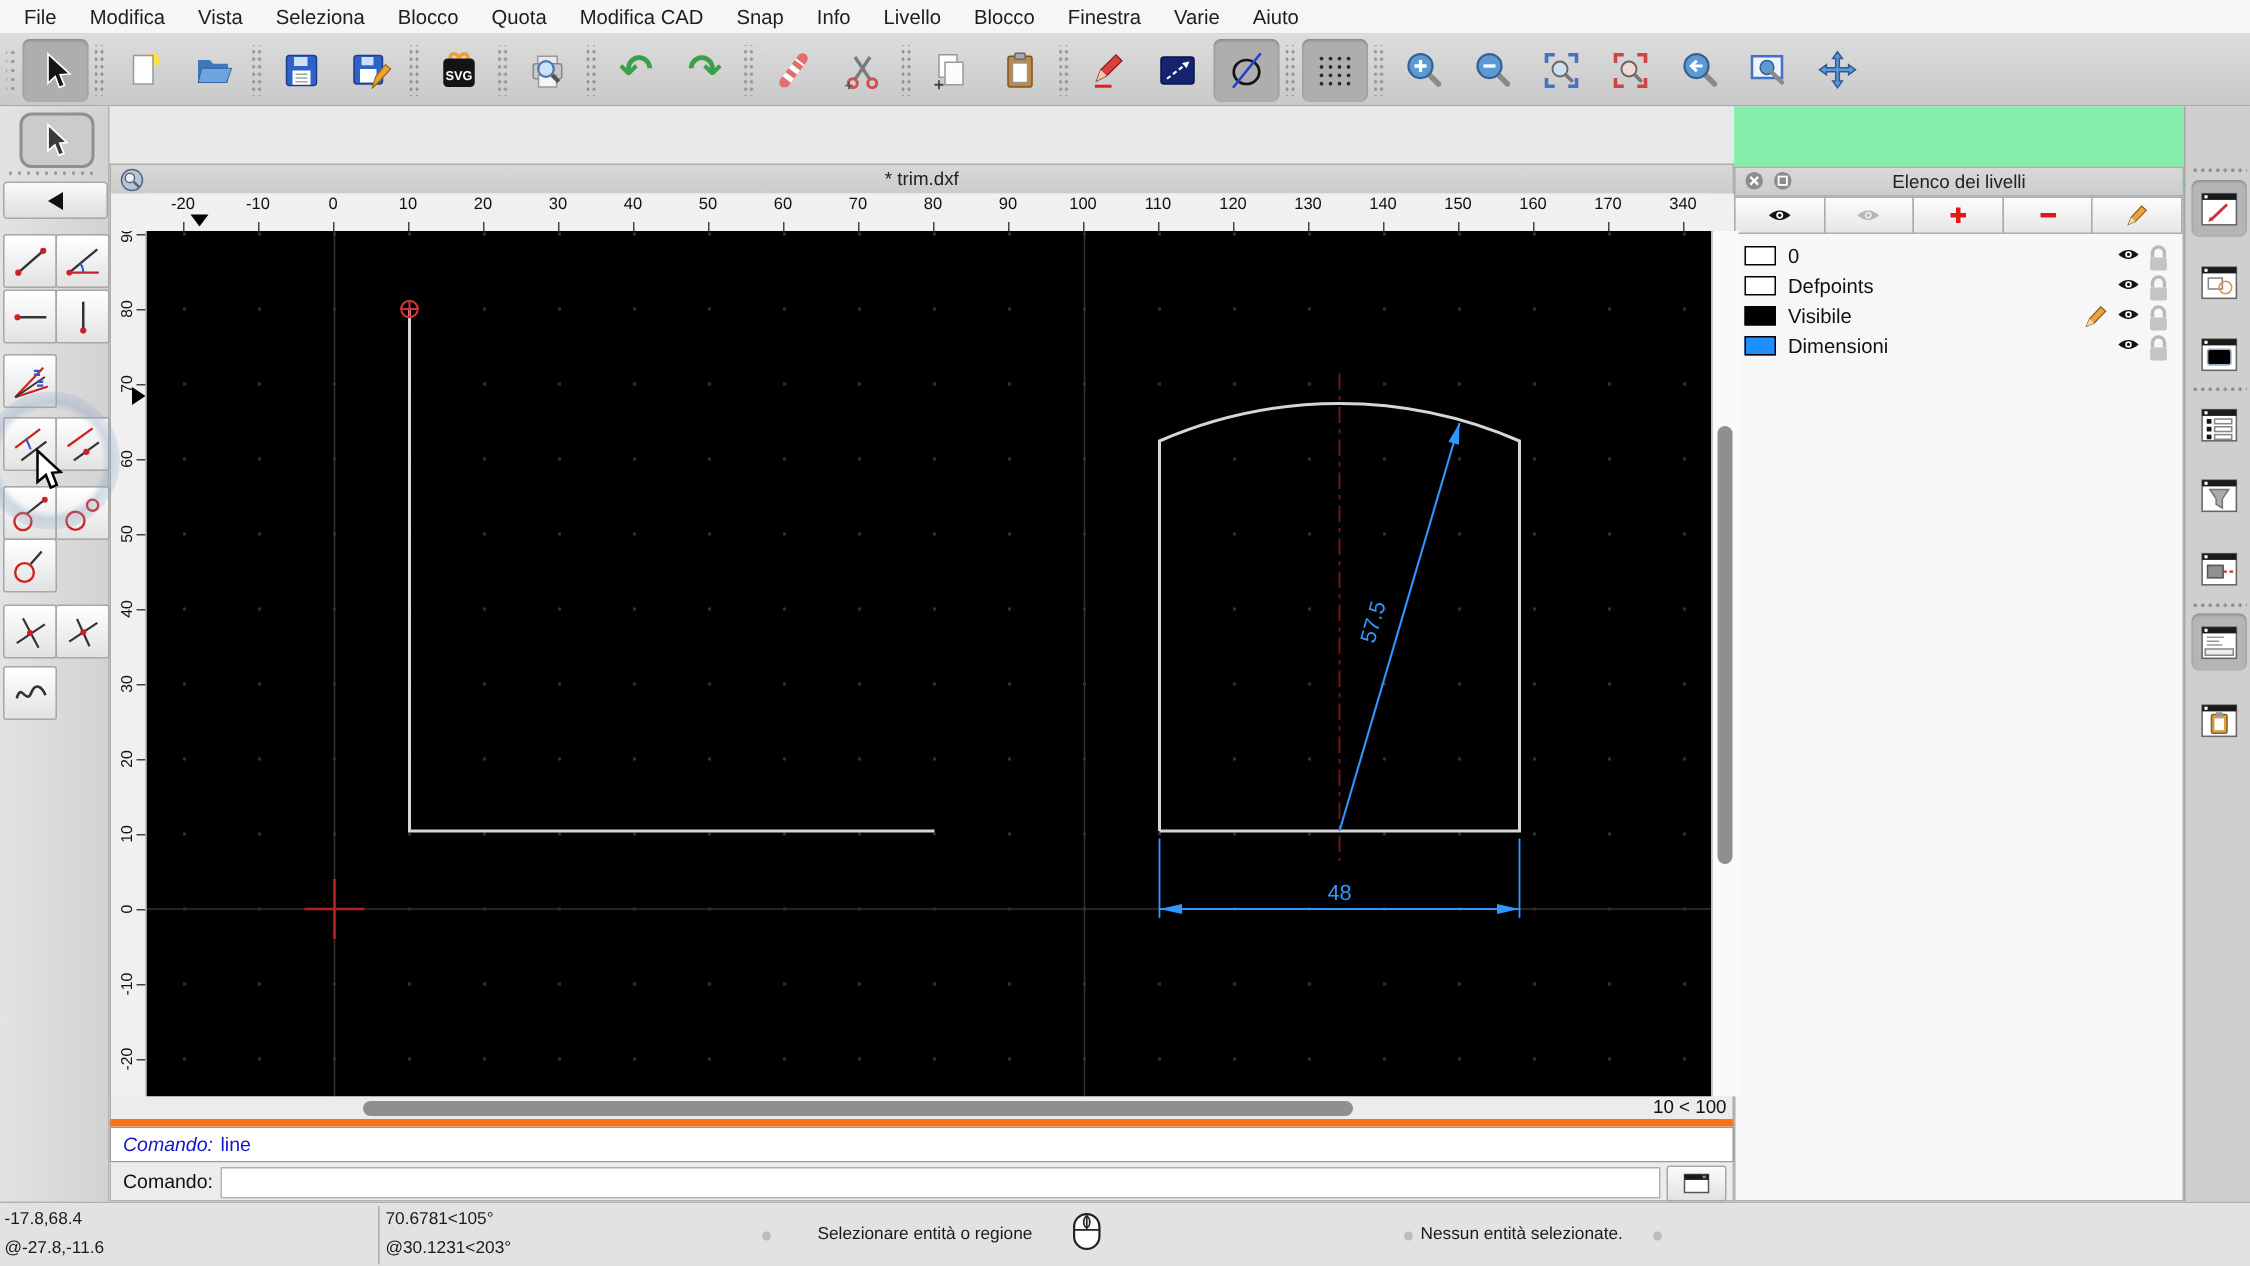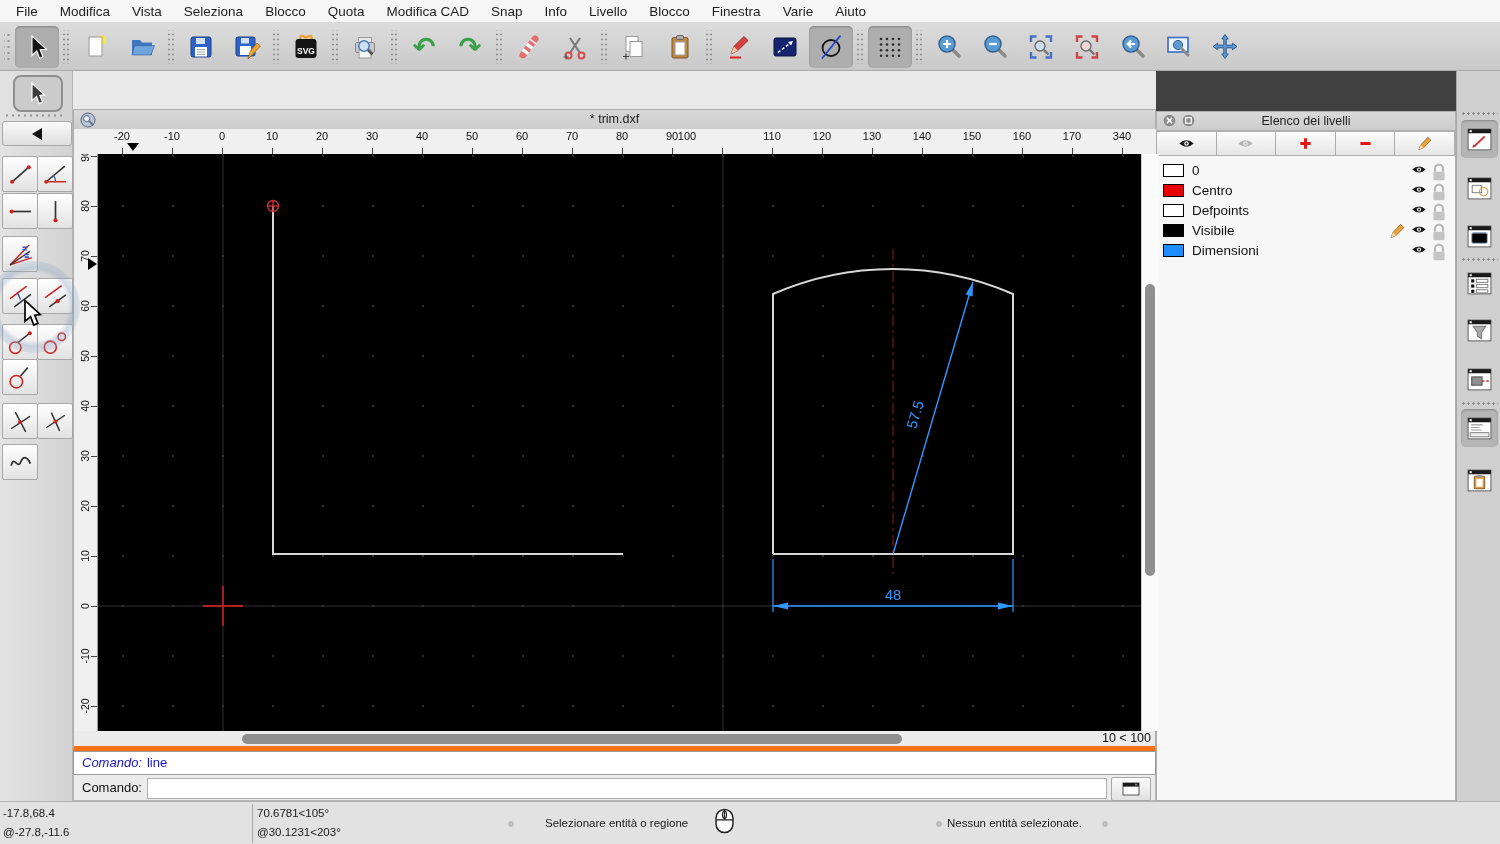--- a/index.html
+++ b/index.html
@@ -68,21 +68,21 @@
   .cmd-history{height:23px;background:#fff;border:1px solid #9a9a9a;display:flex;align-items:center;
     padding-left:8px;font-size:13px;color:#1515c8;}
   .cmd-history .lab{font-style:italic;margin-right:5px;}
   .cmd-row{position:relative;height:27px;background:#ececec;border:1px solid #b5b5b5;border-top:none;display:flex;align-items:center;}
   .cmd-row .lab{font-size:13px;color:#111;margin:0 8px;}
   .cmd-input{position:absolute;left:73px;right:48px;top:3px;height:19px;border:1px solid #b0b0b0;background:#fff;
     font-size:13px;padding:0 4px;outline:none;}
   .cmd-btn{position:absolute;right:4px;top:2px;width:38px;height:22px;background:linear-gradient(#fbfbfb,#e2e2e2);
     border:1px solid #a8a8a8;border-radius:2px;display:flex;align-items:center;justify-content:center;}
   
-  .layers-col{width:300px;flex:none;display:flex;flex-direction:column;background:#404040;}
+  .layers-col{width:300px;flex:none;display:flex;flex-direction:column;background:#86efac;}
   .lp-titlebar{height:18px;background:linear-gradient(#d9d9d9,#cccccc);border:1px solid #b0b0b0;position:relative;
     display:flex;align-items:center;justify-content:center;font-size:12.5px;color:#222;margin-top:40px;}
   .lp-titlebar .wbtn{position:absolute;top:2px;width:13px;height:13px;}
   .lp-toolbar{height:25px;display:flex;background:#e5e5e5;border-left:1px solid #b0b0b0;border-right:1px solid #b0b0b0;}
   .lp-toolbar .pbtn{flex:1;border:1px solid #adadad;margin-left:-1px;background:linear-gradient(#fcfcfc,#e6e6e6);
     display:flex;align-items:center;justify-content:center;}
   .lp-toolbar .pbtn svg{width:17px;height:15px;}
   .layer-list{flex:1;background:#f7f7f7;border:1px solid #b0b0b0;border-top:none;padding-top:4px;}
   .layer-row{position:relative;height:20px;display:flex;align-items:center;font-size:13.5px;color:#111;}
   .swatch{width:19px;height:11px;border:1.5px solid #000;margin:0 8px 0 6px;flex:none;}
@@ -494,21 +494,21 @@
             <span class="lab" style="left: 355px;">50</span>
             <span class="tick" style="left: 375px;"></span>
             <span class="lab" style="left: 405px;">60</span>
             <span class="tick" style="left: 425px;"></span>
             <span class="lab" style="left: 455px;">70</span>
             <span class="tick" style="left: 475px;"></span>
             <span class="lab" style="left: 505px;">80</span>
             <span class="tick" style="left: 525px;"></span>
             <span class="lab" style="left: 555px;">90</span>
             <span class="tick" style="left: 575px;"></span>
-            <span class="lab" style="left: 570px;">100</span>
+            <span class="lab" style="left: 605px;">100</span>
             <span class="tick" style="left: 625px;"></span>
             <span class="lab" style="left: 655px;">110</span>
             <span class="tick" style="left: 675px;"></span>
             <span class="lab" style="left: 705px;">120</span>
             <span class="tick" style="left: 725px;"></span>
             <span class="lab" style="left: 755px;">130</span>
             <span class="tick" style="left: 775px;"></span>
             <span class="lab" style="left: 805px;">140</span>
             <span class="tick" style="left: 825px;"></span>
             <span class="lab" style="left: 855px;">150</span>
@@ -667,33 +667,20 @@
                 <path d="M1.5,7 Q10,-0.5 18.5,7 Q10,14.5 1.5,7Z" fill="#141414"></path>
                 <circle cx="10" cy="7" r="2.7" fill="#fff"></circle>
                 <circle cx="10" cy="7" r="1.3" fill="#141414"></circle>
               </svg></span>
             <span class="ric lock"><svg viewBox="0 0 12 15">
                 <path d="M3,6.5 V4.2 a3,3 0 0 1 6,0 V6.5" fill="none" stroke="#b8b8b8" stroke-width="1.7"></path>
                 <rect x="1.8" y="6.5" width="8.4" height="6.5" rx="1" fill="#c4c4c4"></rect>
               </svg></span>
           </div>
           <div class="layer-row">
-            <span class="swatch" style="background: rgb(230, 0, 0);"></span>
-            <span>Centro</span>
-            <span class="ric eye"><svg viewBox="0 0 20 14">
-                <path d="M1.5,7 Q10,-0.5 18.5,7 Q10,14.5 1.5,7Z" fill="#141414"></path>
-                <circle cx="10" cy="7" r="2.7" fill="#fff"></circle>
-                <circle cx="10" cy="7" r="1.3" fill="#141414"></circle>
-              </svg></span>
-            <span class="ric lock"><svg viewBox="0 0 12 15">
-                <path d="M3,6.5 V4.2 a3,3 0 0 1 6,0 V6.5" fill="none" stroke="#b8b8b8" stroke-width="1.7"></path>
-                <rect x="1.8" y="6.5" width="8.4" height="6.5" rx="1" fill="#c4c4c4"></rect>
-              </svg></span>
-          </div>
-          <div class="layer-row">
             <span class="swatch" style="background: rgb(255, 255, 255);"></span>
             <span>Defpoints</span>
             <span class="ric eye"><svg viewBox="0 0 20 14">
                 <path d="M1.5,7 Q10,-0.5 18.5,7 Q10,14.5 1.5,7Z" fill="#141414"></path>
                 <circle cx="10" cy="7" r="2.7" fill="#fff"></circle>
                 <circle cx="10" cy="7" r="1.3" fill="#141414"></circle>
               </svg></span>
             <span class="ric lock"><svg viewBox="0 0 12 15">
                 <path d="M3,6.5 V4.2 a3,3 0 0 1 6,0 V6.5" fill="none" stroke="#b8b8b8" stroke-width="1.7"></path>
                 <rect x="1.8" y="6.5" width="8.4" height="6.5" rx="1" fill="#c4c4c4"></rect>

